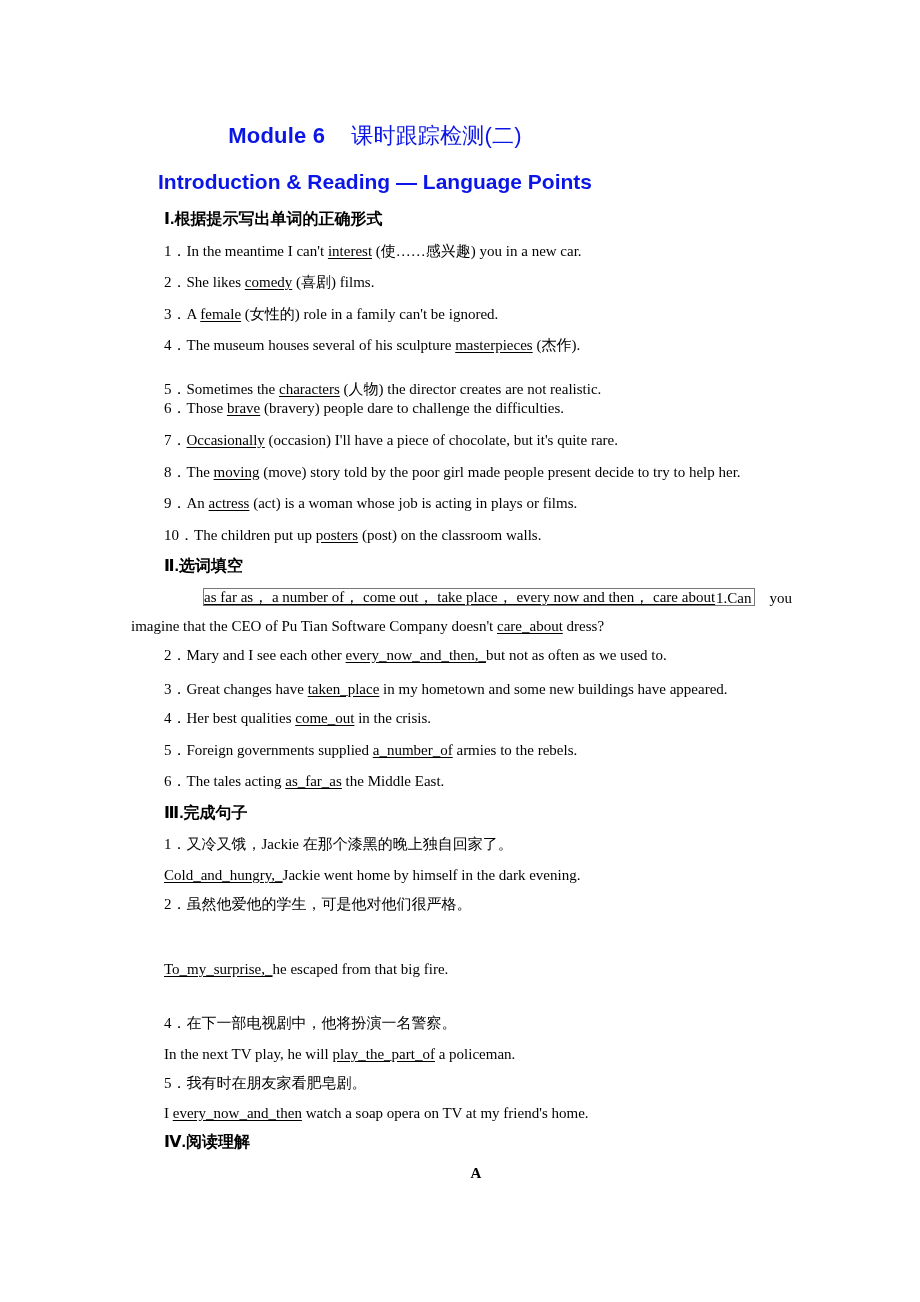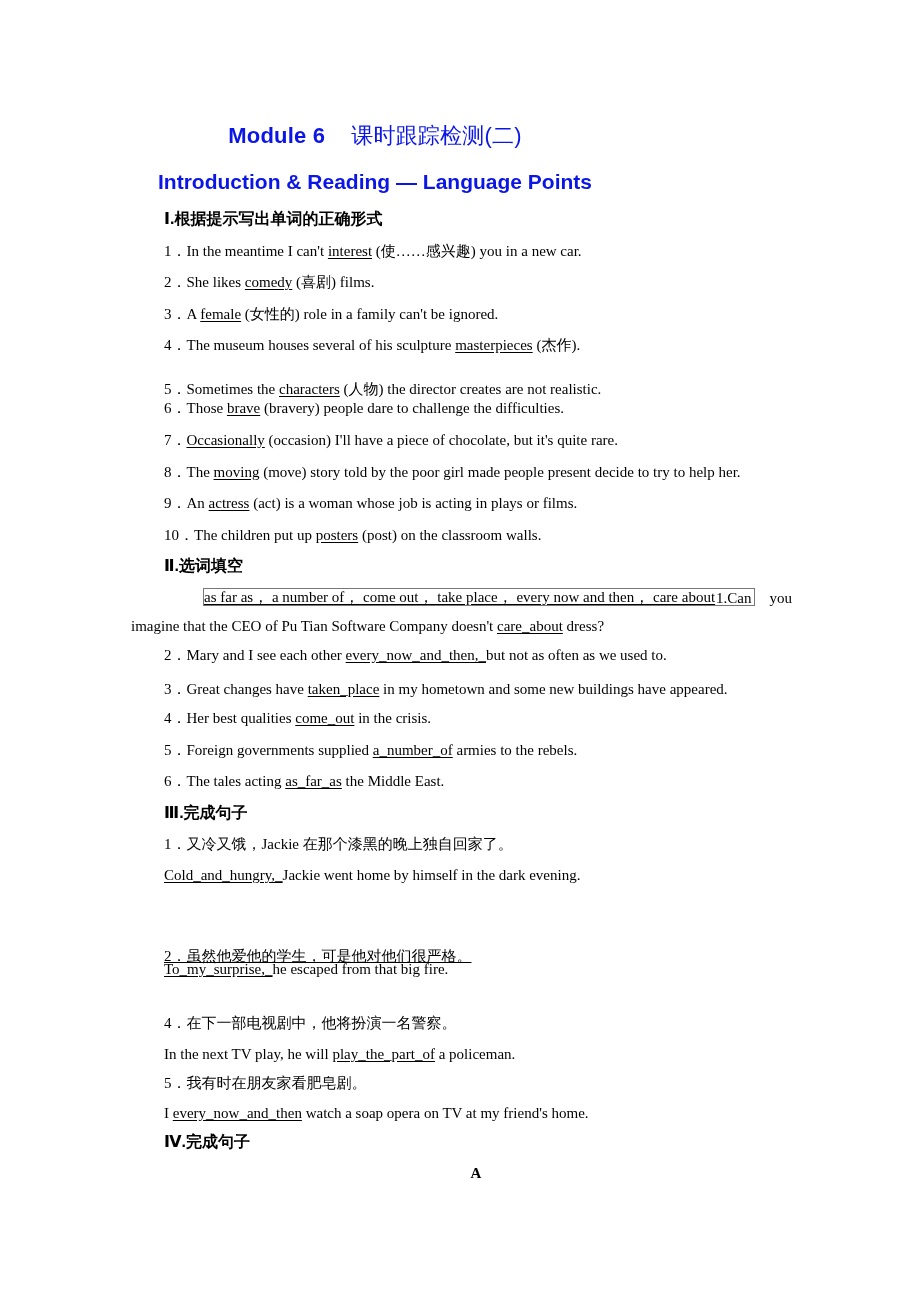--- a/index.html
+++ b/index.html
@@ -56,23 +56,23 @@
   <div class="line" style="top:646px;"><span>2．</span><span>Mary and I see each other </span><u>every_now_and_then,_</u><span>but not as often as we used to.</span></div>
   <div class="line" style="top:680px;"><span>3．</span><span>Great changes have </span><u>taken_place</u><span> in my hometown and some new buildings have appeared.</span></div>
   <div class="line" style="top:709px;"><span>4．</span><span>Her best qualities </span><u>come_out</u><span> in the crisis.</span></div>
   <div class="line" style="top:741px;"><span>5．</span><span>Foreign governments supplied </span><u>a_number_of</u><span> armies to the rebels.</span></div>
   <div class="line" style="top:772px;"><span>6．</span><span>The tales acting </span><u>as_far_as</u><span> the Middle East.</span></div>
 
   <div class="line sec" style="top:804px;">Ⅲ.完成句子</div>
 
   <div class="line" style="top:835px;">1．又冷又饿，Jackie 在那个漆黑的晚上独自回家了。</div>
   <div class="line" style="top:866px;"><span></span><u>Cold_and_hungry,_</u><span>Jackie went home by himself in the dark evening.</span></div>
-  <div class="line" style="top:947px;text-decoration:underline;">2．虽然他爱他的学生，可是他对他们很严格。</div>
+  <div class="line" style="top:895px;">2．虽然他爱他的学生，可是他对他们很严格。</div>
   <div class="line" style="top:960px;"><span></span><u>To_my_surprise,_</u><span>he escaped from that big fire.</span></div>
   <div class="line" style="top:1014px;">4．在下一部电视剧中，他将扮演一名警察。</div>
   <div class="line" style="top:1045px;"><span>In the next TV play, he will </span><u>play_the_part_of</u><span> a policeman.</span></div>
   <div class="line" style="top:1074px;">5．我有时在朋友家看肥皂剧。</div>
   <div class="line" style="top:1104px;"><span>I </span><u>every_now_and_then</u><span> watch a soap opera on TV at my friend's home.</span></div>
 
-  <div class="line sec" style="top:1133px;">Ⅳ.完成句子</div>
+  <div class="line sec" style="top:1133px;">Ⅳ.阅读理解</div>
   <div class="center-a">A</div>
 
 </div>
 
 </body></html>

